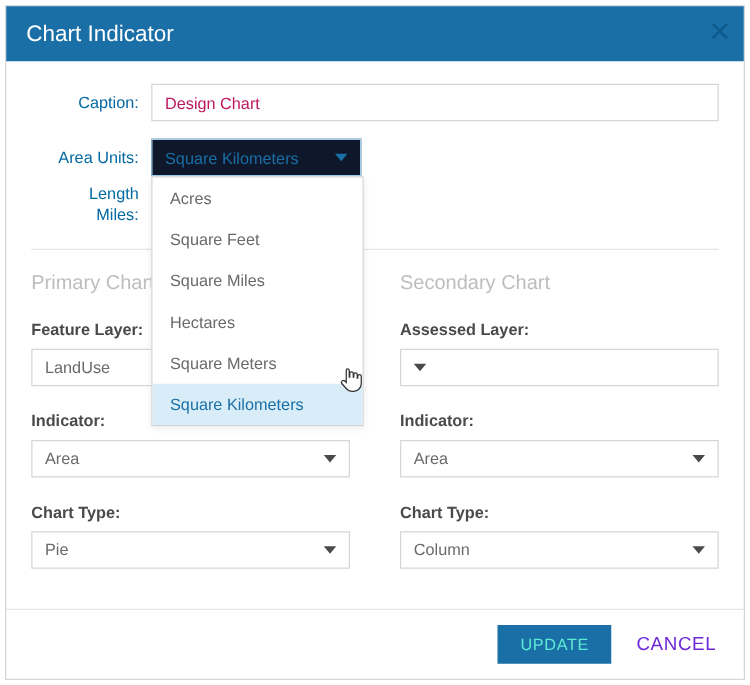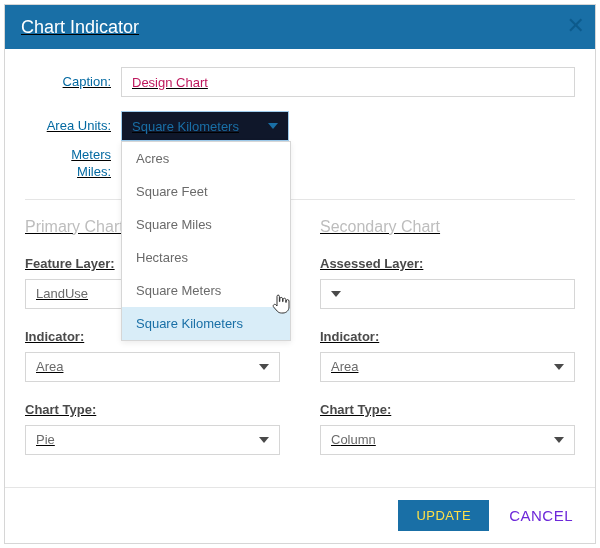--- a/index.html
+++ b/index.html
@@ -1,17 +1,17 @@
 <!DOCTYPE html>
 <html><head>
 <meta charset="utf-8">
 <style>
   * { box-sizing: border-box; margin: 0; padding: 0; }
   html, body { width: 600px; height: 548px; font-family: "Segoe UI", Arial, sans-serif; background: #fff; }
-  .shell { width: 600px; height: 464px; padding: 4px; text-decoration: underline; }
+  .shell { width: 600px; height: 464px; padding: 4px; }
   .dialog { width: 592px; height: 540px; border: 1px solid #d6d6d6; position: relative; }
   .header {
     background: #196fa6;
     color: #fff;
     height: 44px;
     display: flex;
     align-items: center;
     padding: 0 16px;
     font-size: 18px;
     font-weight: 400;
@@ -60,21 +60,21 @@
   .col-title { font-size: 16px; color: #bdbdbd; margin-bottom: 20px; font-weight: 400; }
   .field-label { font-size: 13px; font-weight: 600; color: #4a4a4a; margin-bottom: 8px; }
   .col .select-box { width: 100%; margin-bottom: 20px; }
   .footer {
     position: absolute; left: 0; right: 0; bottom: 0;
     border-top: 1px solid #e5e5e5; height: 56px;
     display: flex; align-items: center; justify-content: flex-end;
     padding: 0 16px; gap: 14px;
   }
   .btn-primary {
-    background: #196fa6; color: #fde047; border: none;
+    background: #196fa6; color: #5eead4; border: none;
     padding: 8px 18px; font-size: 13px; letter-spacing: 0.5px; cursor: pointer;
   }
   .btn-link {
     background: none; border: none; color: #6d28d9; font-size: 15px;
     letter-spacing: 0.5px; cursor: pointer; padding: 8px 6px;
   }
   .cursor-hand {
     position: absolute; width: 18px; height: 22px; z-index: 60; pointer-events: none;
   }
 </style>
@@ -106,21 +106,21 @@
               <div class="opt">Square Miles</div>
               <div class="opt">Hectares</div>
               <div class="opt">Square Meters</div>
               <div class="opt hover">Square Kilometers</div>
             </div>
         </div>
       </div>
 
       <div class="row" style="margin-bottom:18px;">
         <div class="lbl multiline">
-          <span>Meters</span>
+          <span>Length</span>
           <span>Miles:</span>
         </div>
         <div style="width:168px;height:30px;"></div>
       </div>
 
       <div class="hr"></div>
 
       <div class="cols">
         <div class="col">
           <div class="col-title">Primary Chart</div>

